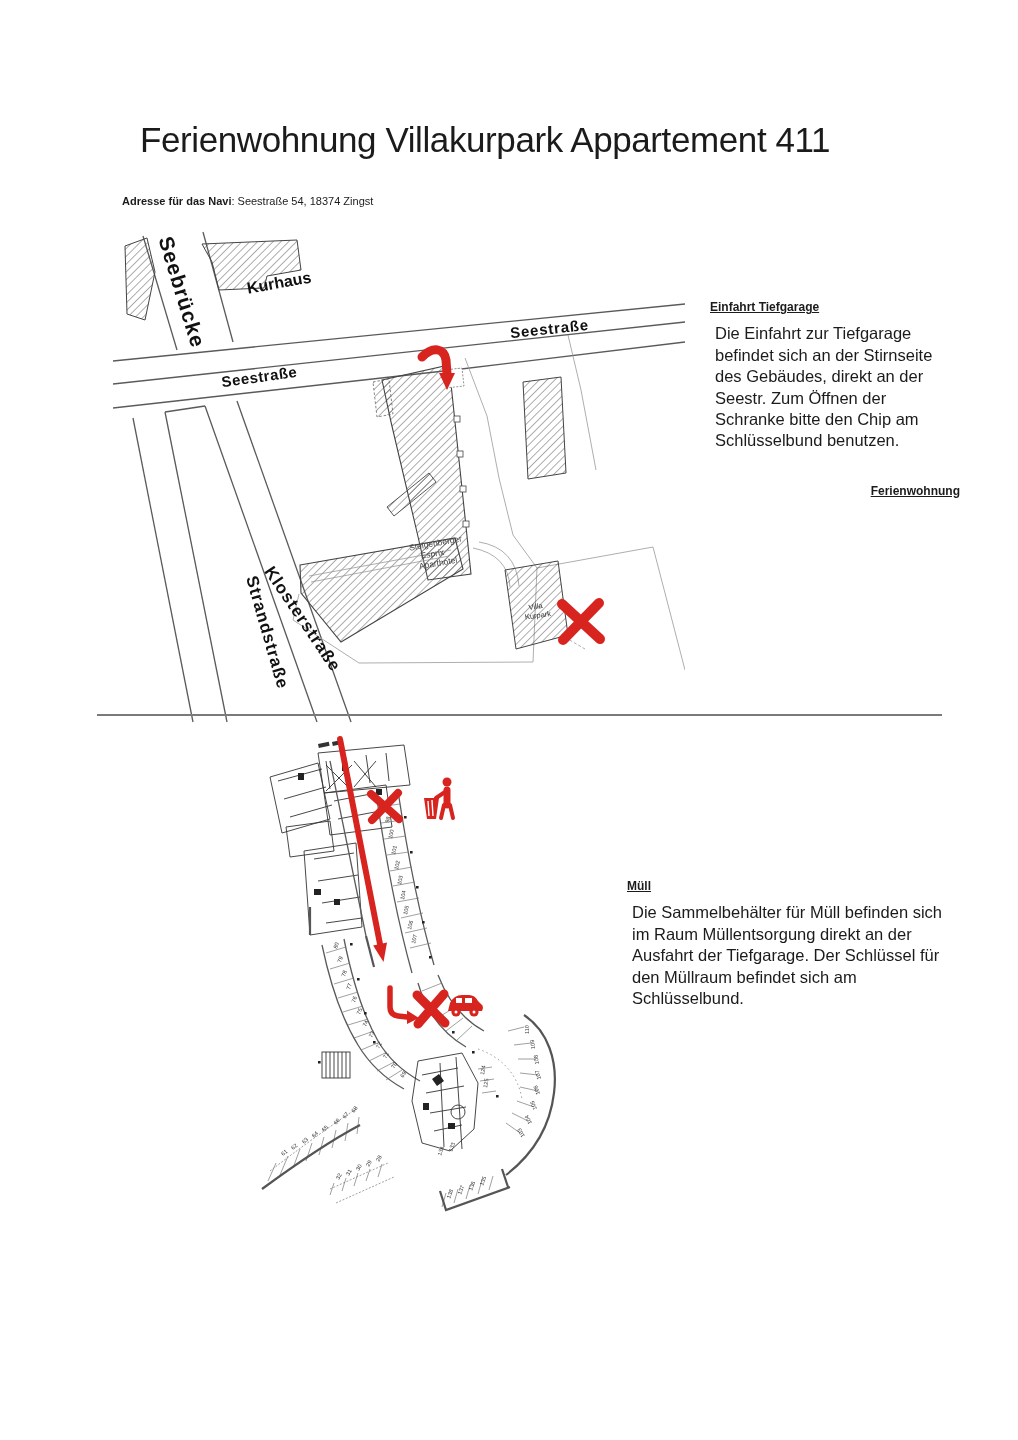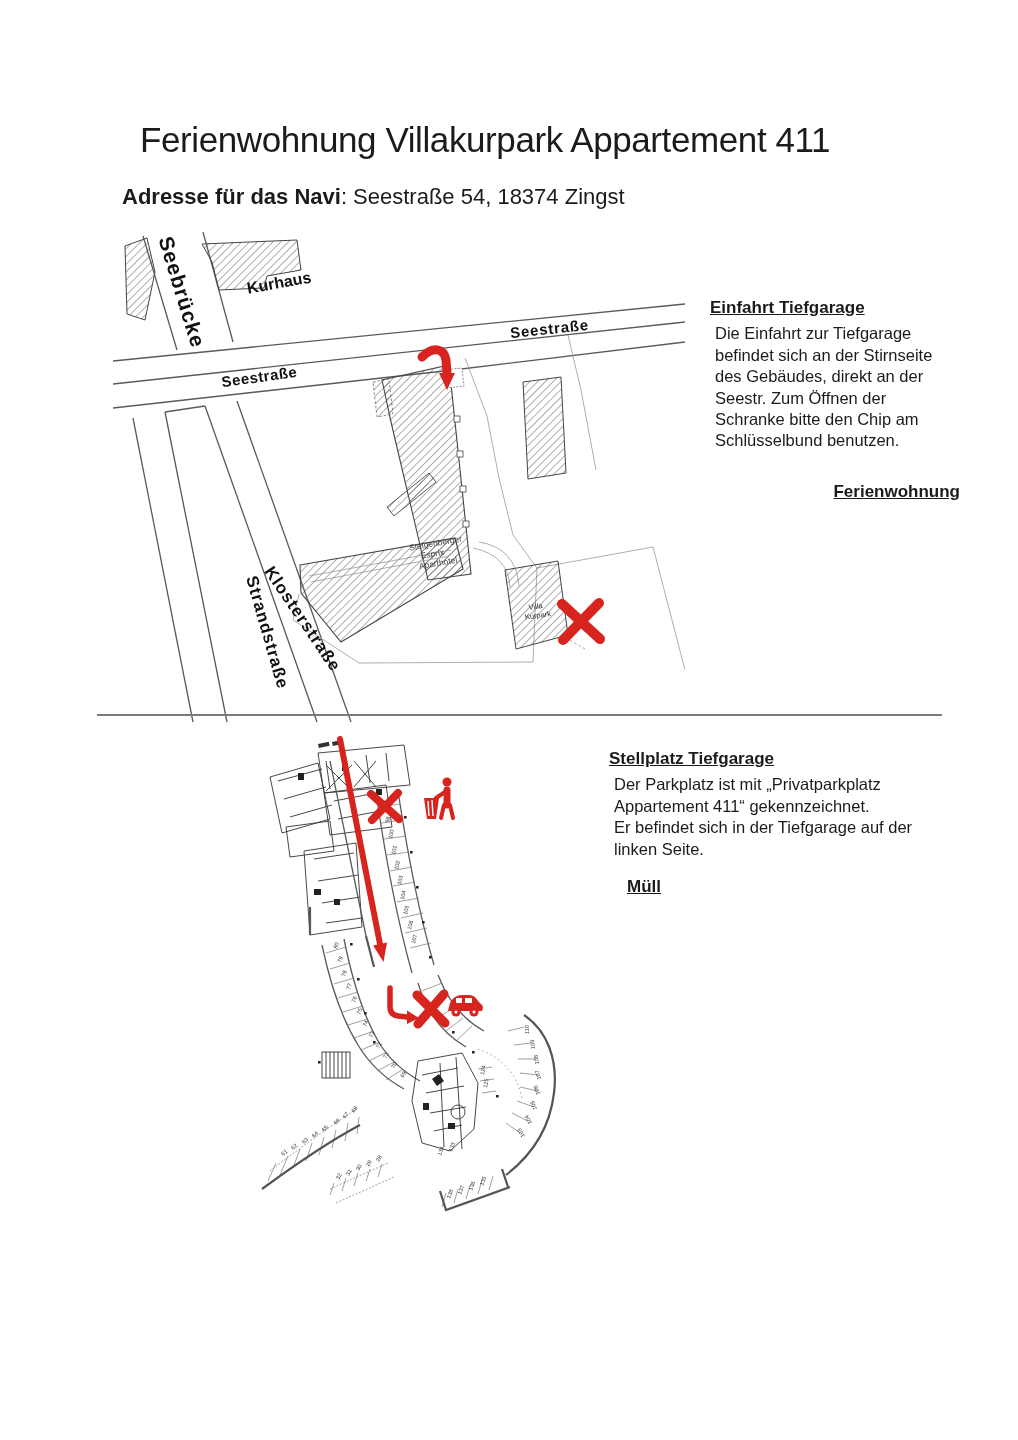--- a/index.html
+++ b/index.html
@@ -1,24 +1,24 @@
 <!DOCTYPE html>
 <html><head>
 <meta charset="utf-8">
 <style>
   html,body{margin:0;padding:0;background:#e9e9e9;}
   .page{position:relative;width:1018px;height:1440px;background:#ffffff;margin:0 auto;
         font-family:"Liberation Sans",sans-serif;color:#1b1b1b;overflow:hidden;}
   .title{position:absolute;left:140px;top:120px;font-size:35px;font-weight:400;
          letter-spacing:-0.4px;color:#1b1b1b;}
-  .address{position:absolute;left:122px;top:184px;font-size:22px;}
+  .address{position:absolute;left:122px;top:195px;font-size:11px;}
   .address b{font-weight:700;}
   .divider{position:absolute;left:97px;top:714px;width:845px;height:0;border-top:2px solid #7a7a7a;}
   .txtblock{position:absolute;font-size:16.5px;line-height:21.4px;}
-  .txtblock h3{margin:0;font-size:17px;line-height:21.4px;font-weight:700;
+  .txtblock h3{margin:0;font-size:12px;line-height:21.4px;font-weight:700;
                text-decoration:underline;color:#1b1b1b;}
   .txtblock p{margin:5px;white-space:pre-line;}
   .b1{left:710px;top:297px;width:250px;}
   .b2{left:710px;top:481px;width:250px;text-align:right;}
   .b3{left:609px;top:748px;width:345px;}
   .b4{left:627px;top:876px;width:345px;}
   svg{position:absolute;}
   svg text{font-family:"Liberation Sans",sans-serif;}
   .stlabel{font-weight:700;fill:#111;}
   .pnum{font-size:5.6px;fill:#333;}
@@ -284,24 +284,22 @@
                            Q257,274 257,277 L256,280 Z"></path>
       <rect x="230" y="267" width="6" height="5" fill="#ffffff"></rect>
       <rect x="239" y="267" width="7" height="5" fill="#ffffff"></rect>
       <circle class="redf" cx="230" cy="281" r="4.6"></circle>
       <circle class="redf" cx="248" cy="281" r="4.6"></circle>
       <circle cx="230" cy="281" r="1.5" fill="#ffffff"></circle>
       <circle cx="248" cy="281" r="1.5" fill="#ffffff"></circle>
     </g>
   </svg>
 
-  <div class="txtblock b3">
-    <h3>Stellplatz Tiefgarage</h3>
-    <p>Der Parkplatz ist mit „Privatparkplatz
-Appartement 411“ gekennzeichnet.
-Er befindet sich in der Tiefgarage auf der
-linken Seite.</p>
-  </div>
   <div class="txtblock b4">
     <h3>Müll</h3>
+    <p>Die Sammelbehälter für Müll befinden sich
+im Raum Müllentsorgung direkt an der
+Ausfahrt der Tiefgarage. Der Schlüssel für
+den Müllraum befindet sich am
+Schlüsselbund.</p>
   </div>
 
 </div>
 
 </body></html>

